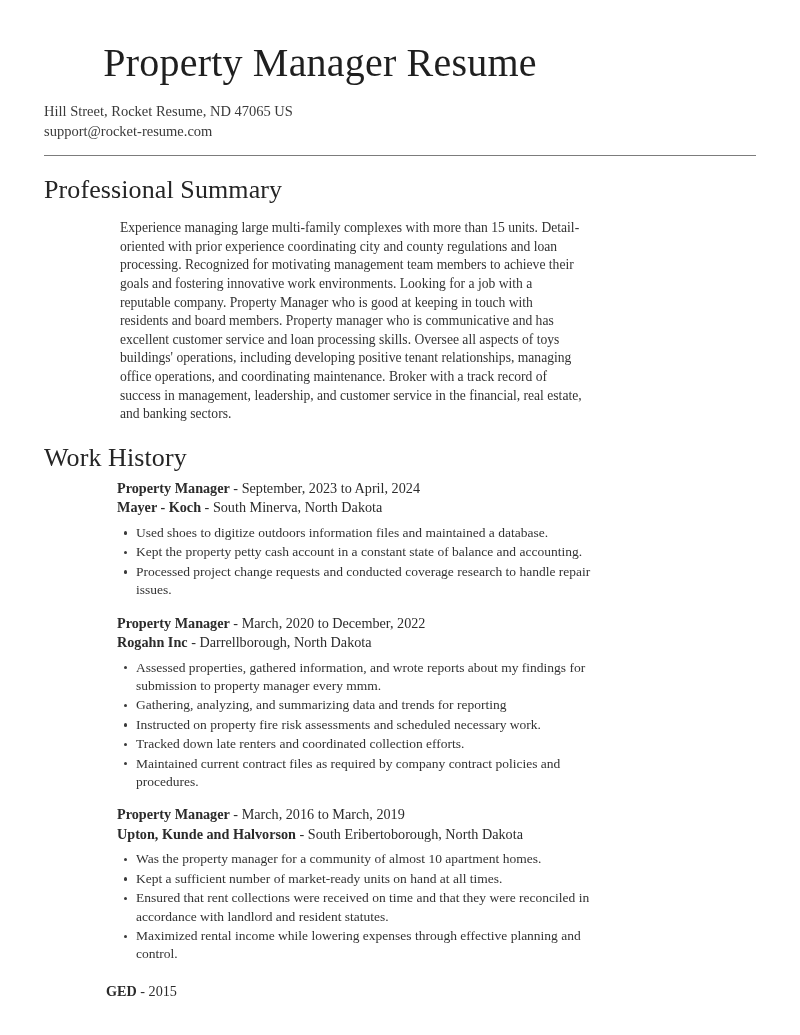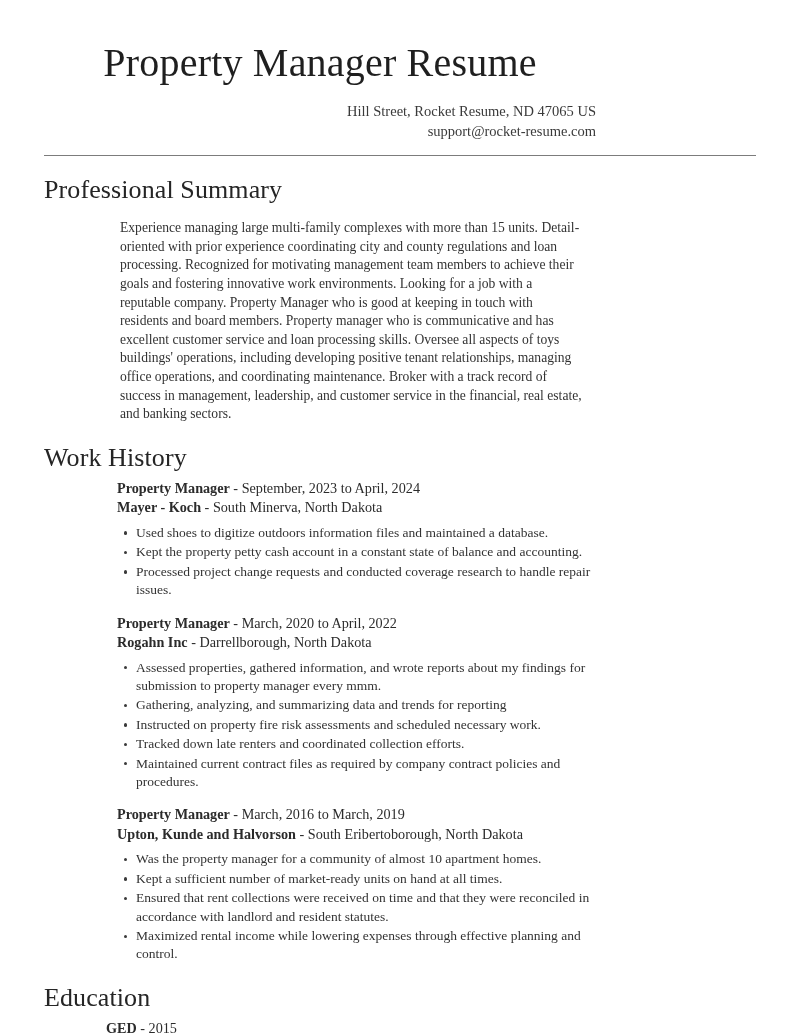--- a/index.html
+++ b/index.html
@@ -28,21 +28,21 @@
     font-family: "Liberation Serif", "DejaVu Serif", serif;
     font-size: 40px;
     font-weight: 400;
     letter-spacing: 0.2px;
     color: #1f1f1f;
     margin: 0;
     padding-top: 40px;
     line-height: 1.15;
   }
   .contact-block {
-    text-align: right;
+    text-align: left;
     margin-top: 15px;
   }
   .contact-line {
     font-size: 14.5px;
     line-height: 20px;
     color: #3a3a3a;
   }
   .header-rule {
     border: 0;
     border-top: 1px solid #7c7c7c;
@@ -156,21 +156,21 @@
         </div>
         <ul class="bullets">
           <li>Used shoes to digitize outdoors information files and maintained a database.</li>
           <li>Kept the property petty cash account in a constant state of balance and accounting.</li>
           <li>Processed project change requests and conducted coverage research to handle repair issues.</li>
         </ul>
       </div>
 
       <div class="job">
         <div class="job-line">
-          <span class="strong">Property Manager</span><span class="light"> - </span><span class="light">March, 2020 to April, 2022</span>
+          <span class="strong">Property Manager</span><span class="light"> - </span><span class="light">March, 2020 to December, 2022</span>
         </div>
         <div class="job-line">
           <span class="strong">Rogahn Inc</span><span class="light"> - </span><span class="light">Darrellborough, North Dakota</span>
         </div>
         <ul class="bullets">
           <li>Assessed properties, gathered information, and wrote reports about my findings for submission to property manager every mmm.</li>
           <li>Gathering, analyzing, and summarizing data and trends for reporting</li>
           <li>Instructed on property fire risk assessments and scheduled necessary work.</li>
           <li>Tracked down late renters and coordinated collection efforts.</li>
           <li>Maintained current contract files as required by company contract policies and procedures.</li>
@@ -189,21 +189,20 @@
           <li>Kept a sufficient number of market-ready units on hand at all times.</li>
           <li>Ensured that rent collections were received on time and that they were reconciled in accordance with landlord and resident statutes.</li>
           <li>Maximized rental income while lowering expenses through effective planning and control.</li>
         </ul>
       </div>
 
     </div>
   </div>
 
   <div class="section">
-    <h2 class="section-heading">Education</h2>
     <div class="section-body">
       <div>
         <div class="edu-line">
           <span class="strong">GED</span><span> - </span><span>2015</span>
         </div>
         <div class="edu-line">
           
         </div>
       </div>
     </div>

